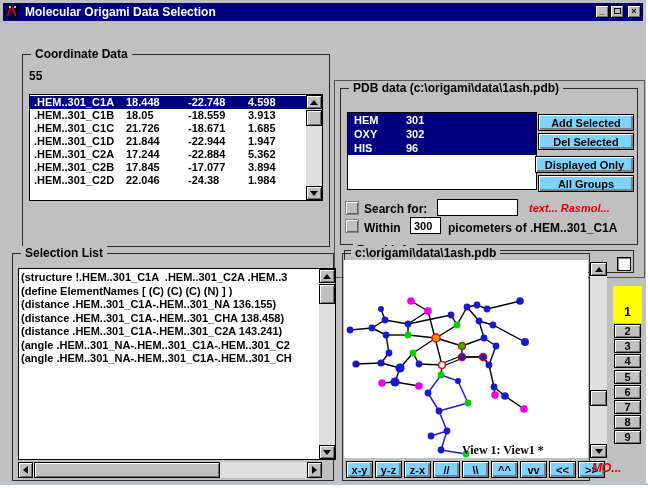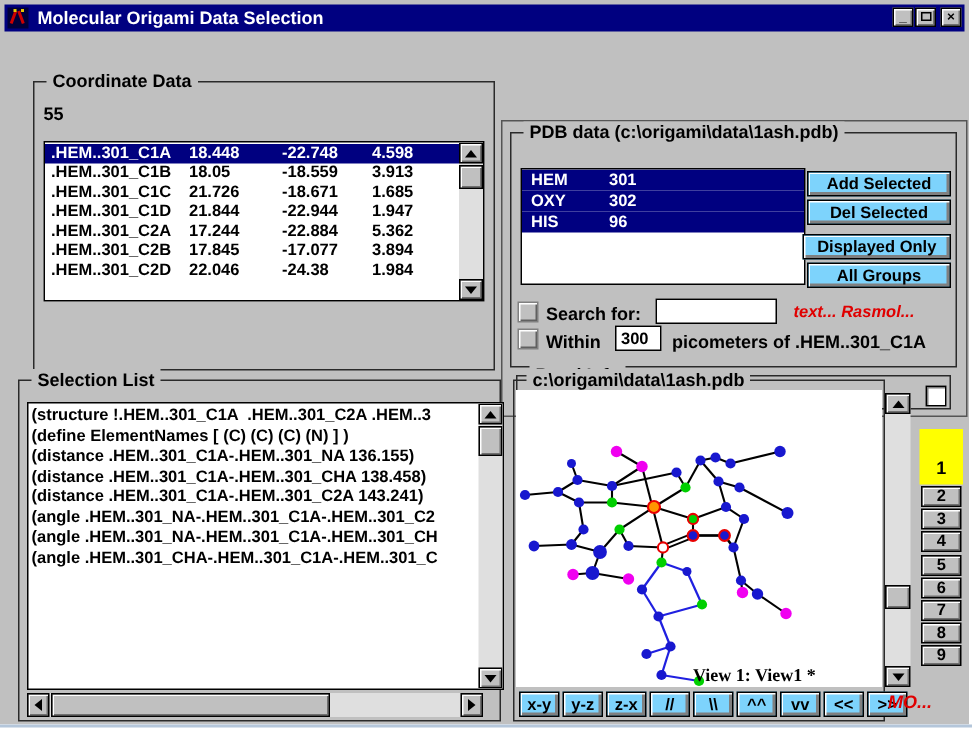--- a/index.html
+++ b/index.html
@@ -170,21 +170,20 @@
     <span class="group-label">Selection List</span>
     <div class="listbox" style="left:5px; top:14px; width:318px; height:192px;">
       <div id="sel-lines" style="position:absolute; left:0; top:2px; width:298px;">
           <div class="sel-line">(structure !.HEM..301_C1A  .HEM..301_C2A .HEM..3</div>
           <div class="sel-line">(define ElementNames [ (C) (C) (C) (N) ] )</div>
           <div class="sel-line">(distance .HEM..301_C1A-.HEM..301_NA 136.155)</div>
           <div class="sel-line">(distance .HEM..301_C1A-.HEM..301_CHA 138.458)</div>
           <div class="sel-line">(distance .HEM..301_C1A-.HEM..301_C2A 143.241)</div>
           <div class="sel-line">(angle .HEM..301_NA-.HEM..301_C1A-.HEM..301_C2</div>
           <div class="sel-line">(angle .HEM..301_NA-.HEM..301_C1A-.HEM..301_CH</div>
-          <div class="sel-line">(angle .HEM..301_CHA-.HEM..301_C1A-.HEM..301_C</div>
         </div>
       <div class="sb" style="right:0; top:0; width:16px; height:190px;">
         <div class="sb-btn" style="top:0;">
             <i class="tri-up"></i>
           </div>
         <div class="sb-thumb" style="top:15px; height:20px;"></div>
         <div class="sb-btn" style="bottom:0;">
             <i class="tri-down"></i>
           </div>
       </div>

